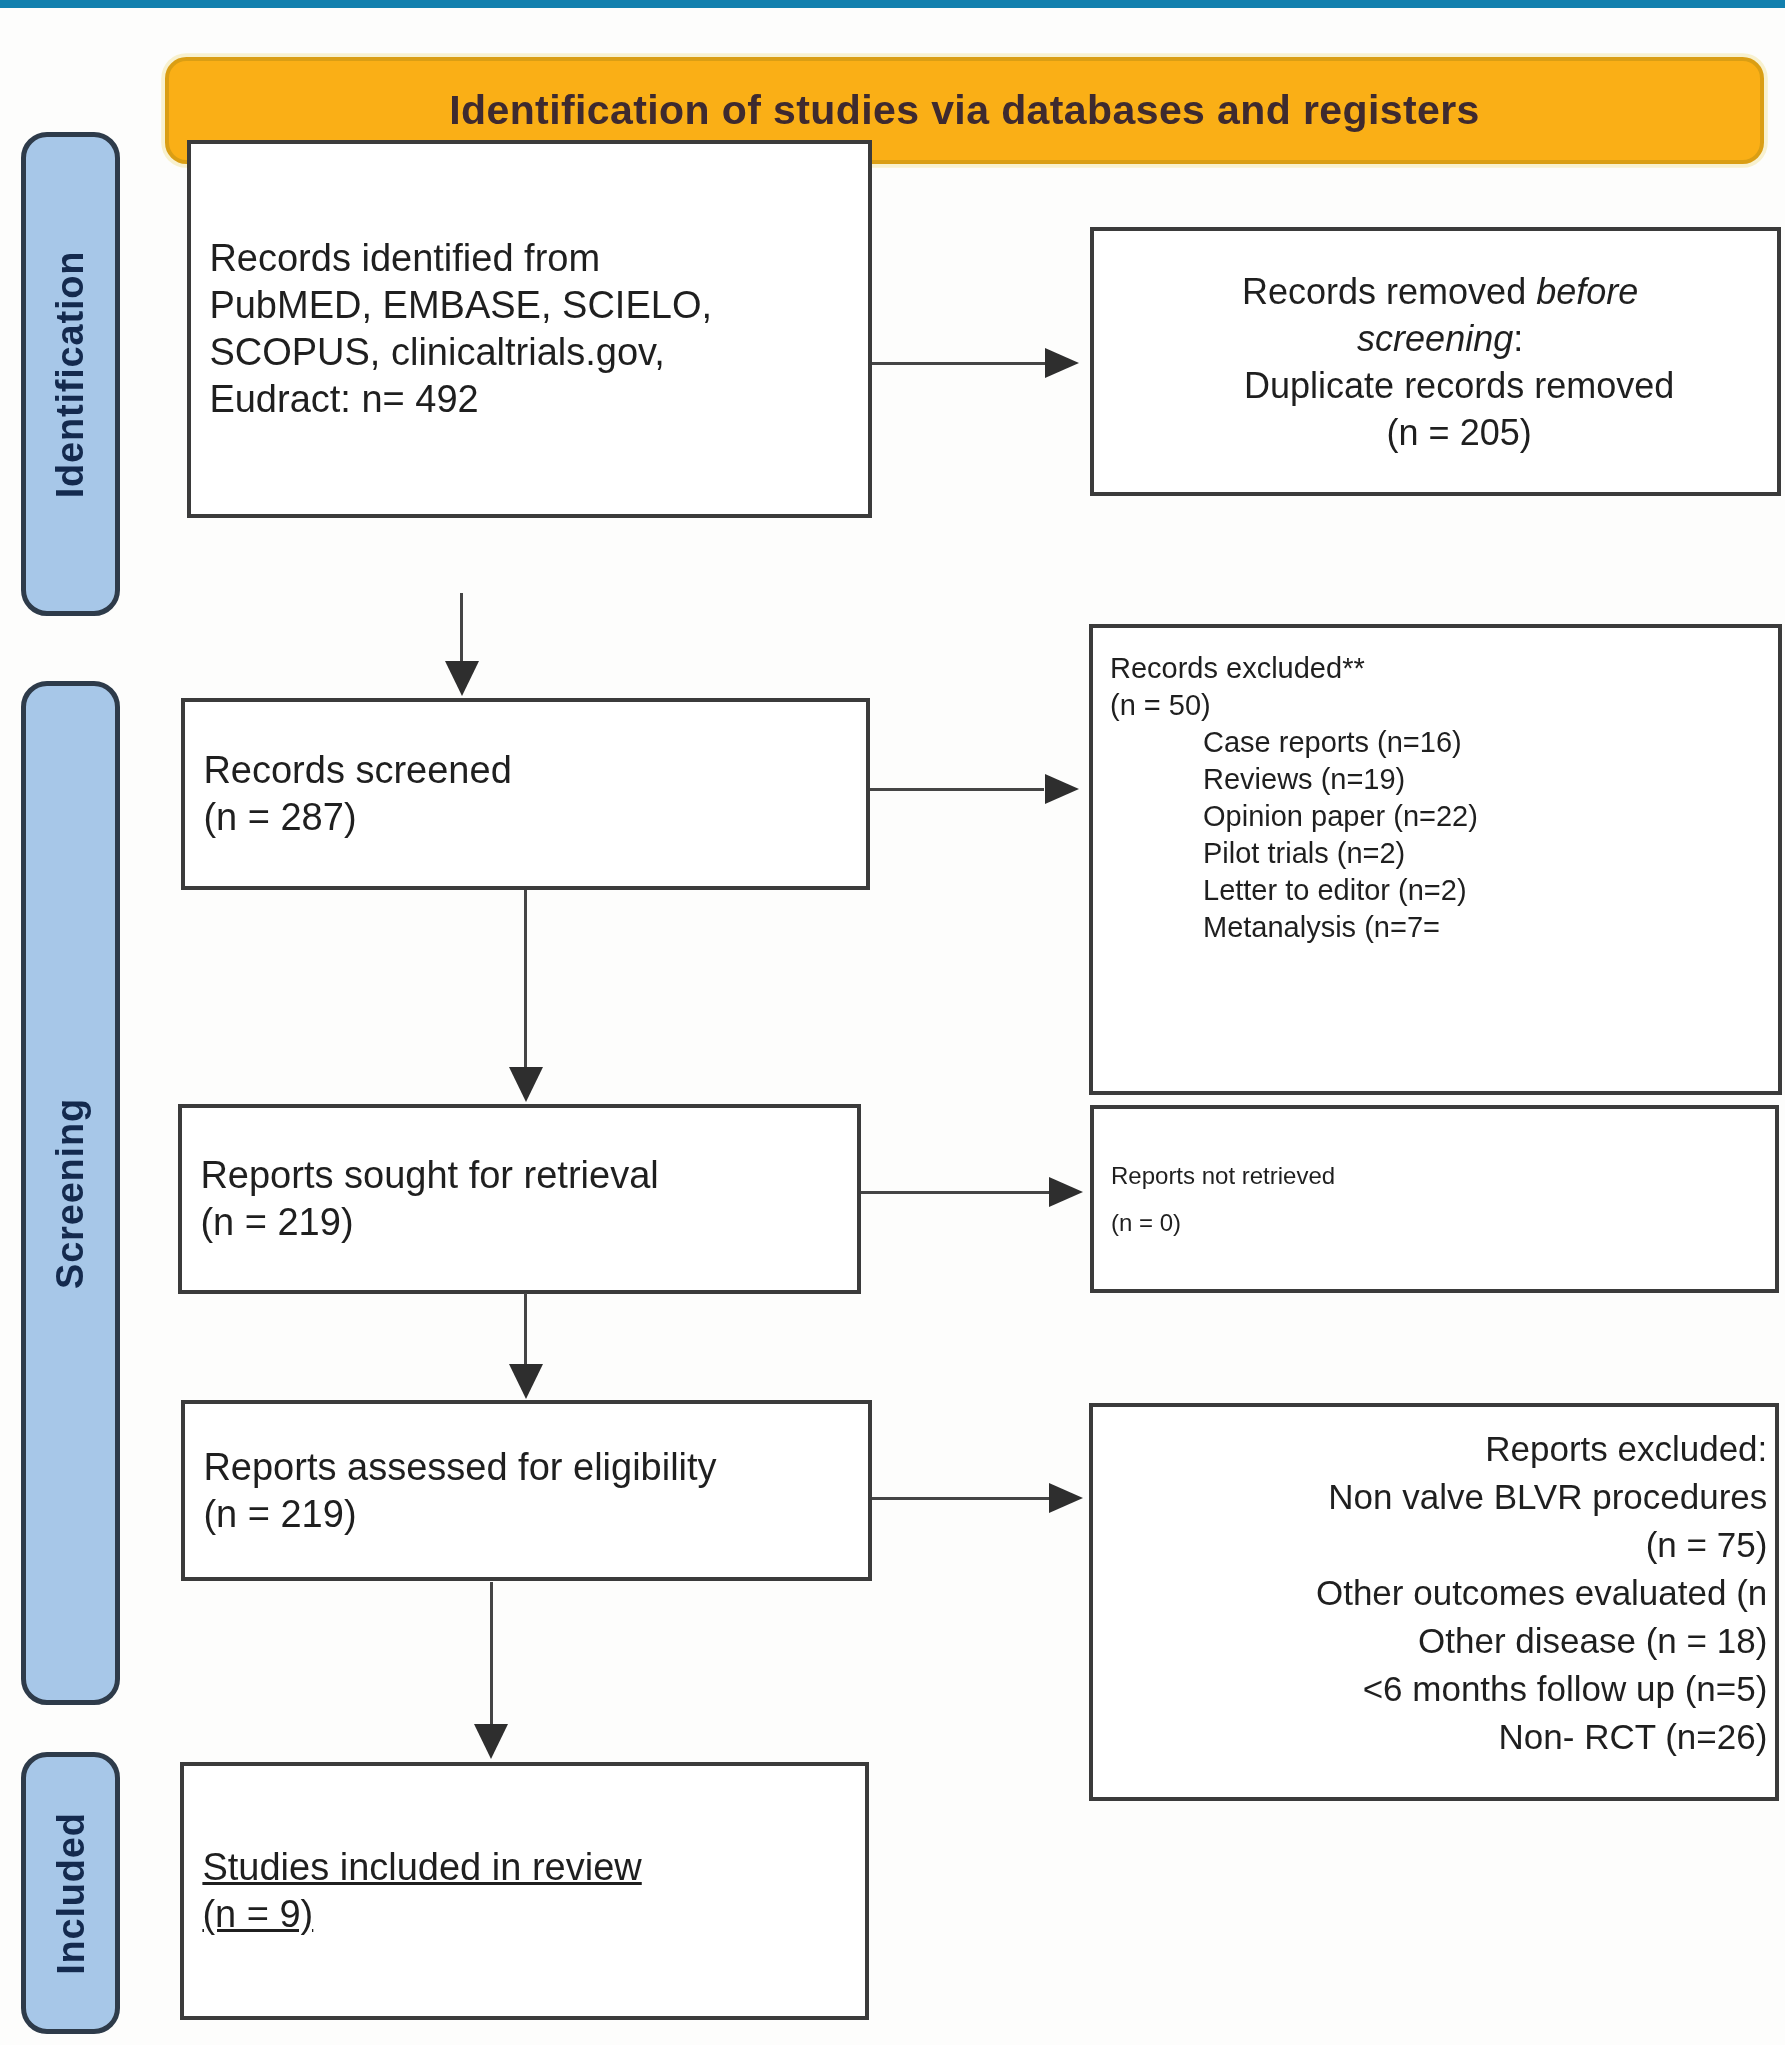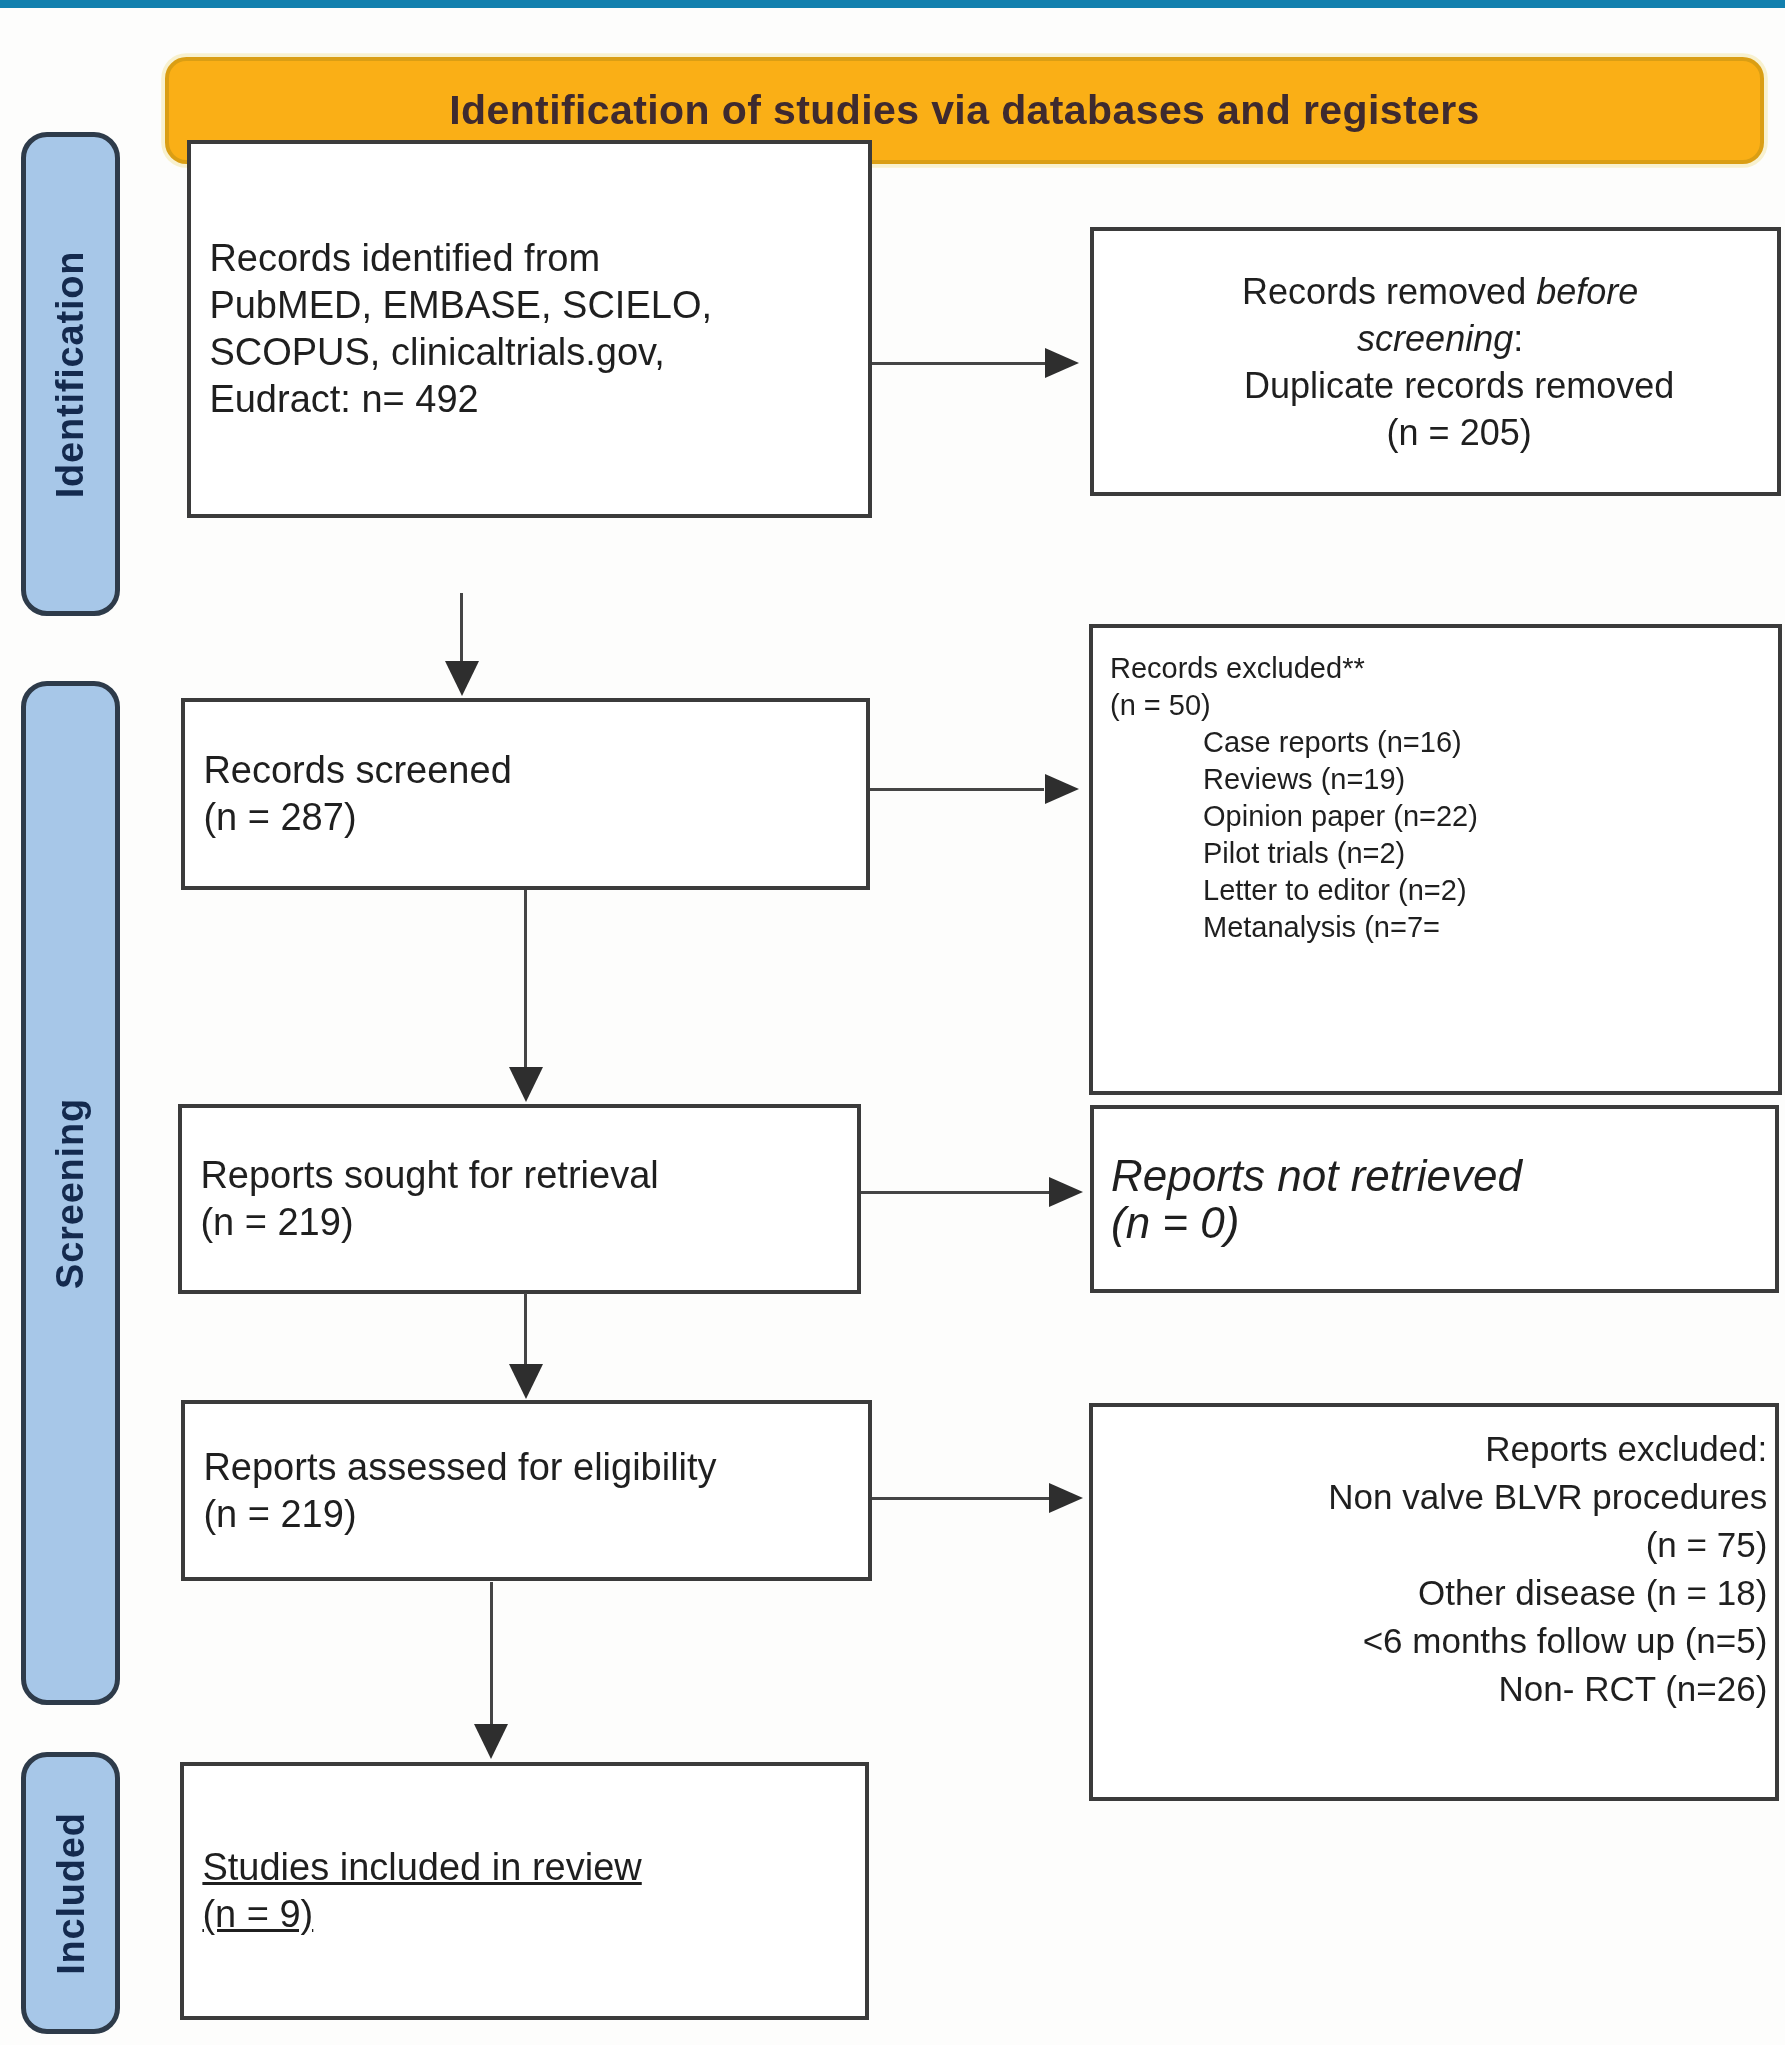--- a/index.html
+++ b/index.html
@@ -29,21 +29,21 @@
     position:absolute;box-sizing:border-box;background:#ffffff;
     border:4.6px solid var(--box-border,#3B3B3B);color:#1f1f1f;
     display:flex;flex-direction:column;
   }
   .v-center{justify-content:center;}
   .line{white-space:nowrap;}
   .left-box{font-size:38px;line-height:47px;padding-left:18.4px;padding-right:10.7px;}
   .side-box{padding-left:17px;padding-right:7.7px;}
   #rbox-removed{font-size:36px;line-height:47px;}
   #rbox-excluded{font-size:29px;line-height:37px;padding-top:22px;}
-  #rbox-notretrieved{font-size:44px;line-height:47px;font-style:italic;}
+  #rbox-notretrieved{font-size:24px;line-height:47px;}
   #rbox-reports-excluded{font-size:35px;line-height:48px;padding-top:18.4px;align-items:flex-end;}
   .ind1{margin-left:38px;}
   .ind2{margin-left:93px;}
   .it{font-style:italic;}
   .stem-v{position:absolute;width:3.1px;background:var(--arrow,#454545);}
   .stem-h{position:absolute;height:3.1px;background:var(--arrow,#454545);}
   .head-down{position:absolute;width:0;height:0;border-left:17px solid transparent;border-right:17px solid transparent;border-top:35px solid #2e2e2e;}
   .head-right{position:absolute;width:0;height:0;border-top:15.3px solid transparent;border-bottom:15.3px solid transparent;border-left:34px solid #2e2e2e;}
 </style>
 </head>
@@ -114,20 +114,21 @@
 
   <div class="box side-box v-center" id="rbox-notretrieved" style="left:1090px;top:1105px;width:689px;height:188px;">
     <div class="line">Reports not retrieved</div>
     <div class="line">(n = 0)</div>
   </div>
 
   <div class="box side-box" id="rbox-reports-excluded" style="left:1089px;top:1403px;width:690px;height:398px;">
     <div class="line">Reports excluded:</div>
     <div class="line ind1">Non valve BLVR procedures</div>
     <div class="line ind1">(n = 75)</div>
+    <div class="line ind1">Other outcomes evaluated (n</div>
     <div class="line ind1">Other disease (n = 18)</div>
     <div class="line ind1">&lt;6 months follow up (n=5)</div>
     <div class="line ind1">Non- RCT (n=26)</div>
   </div>
 
   <div>
     <div class="stem-v" style="left:460px;top:593px;height:70px;"></div>
     <div class="head-down" style="left:445px;top:661px;"></div>
   </div>
   <div>

